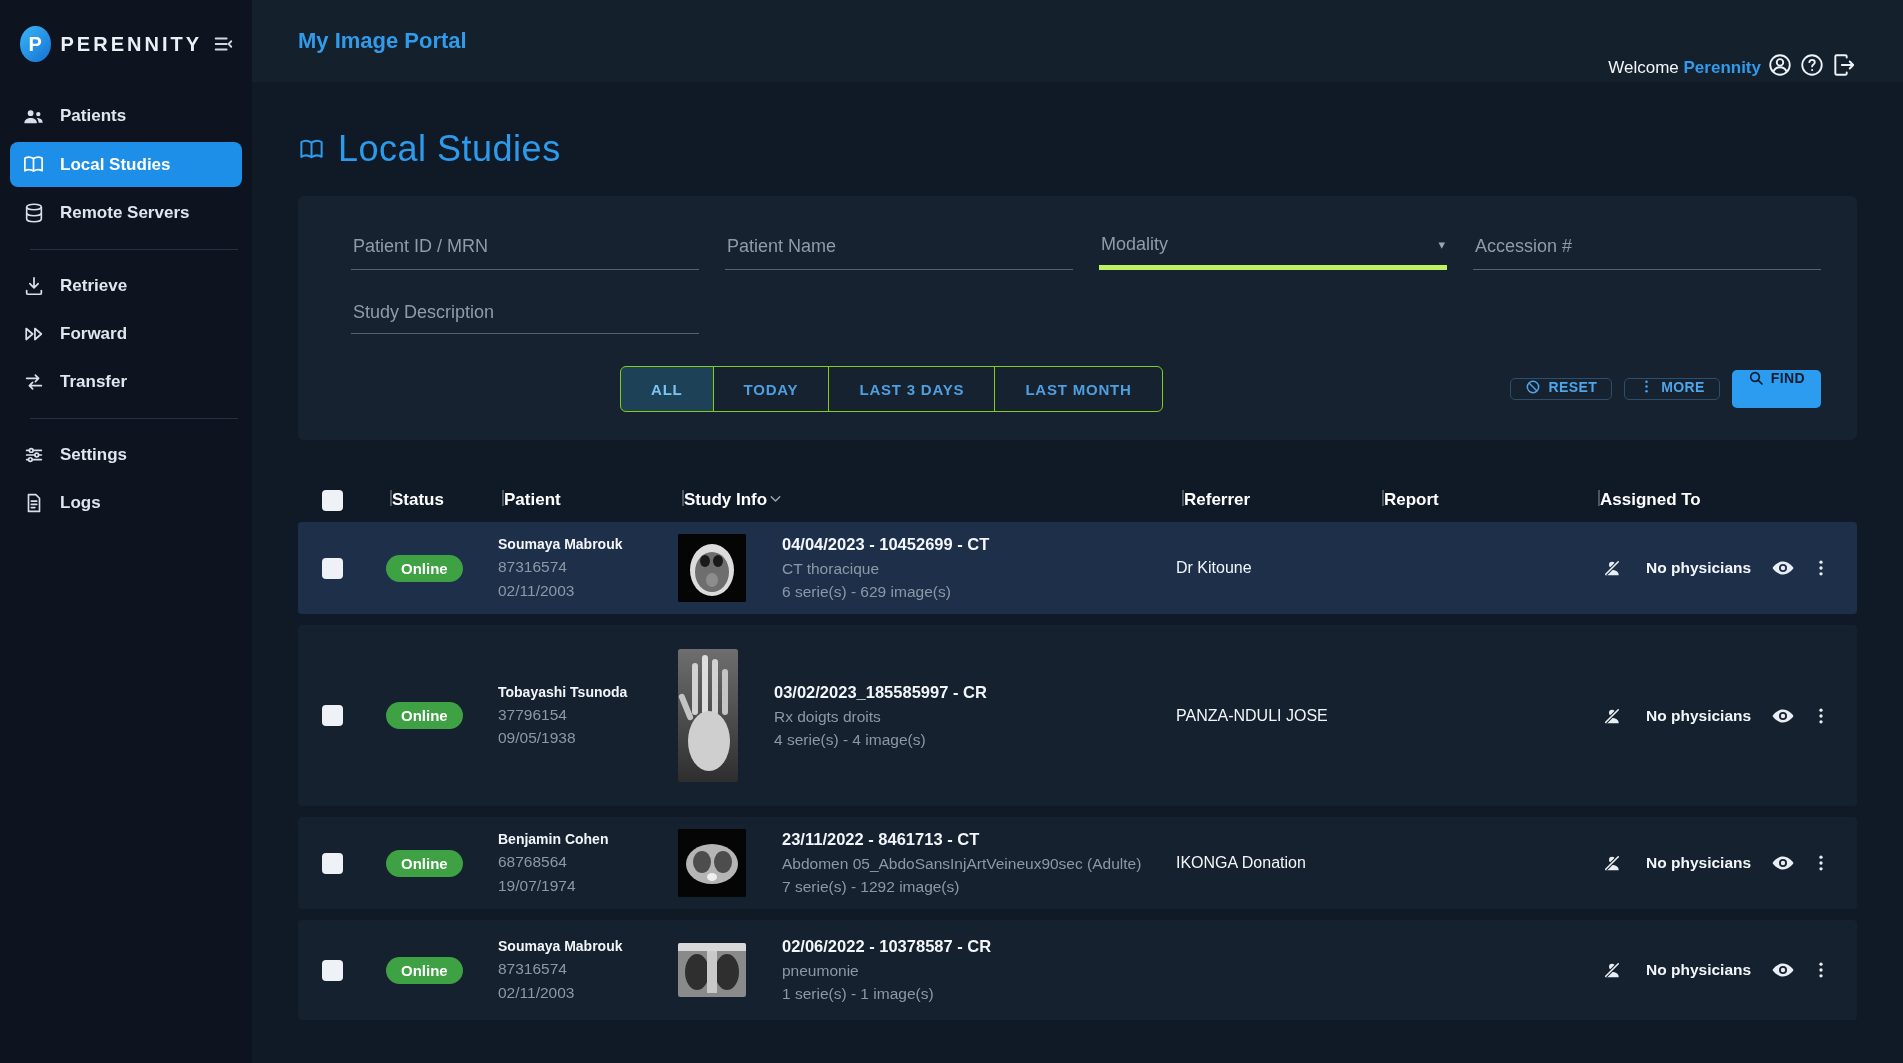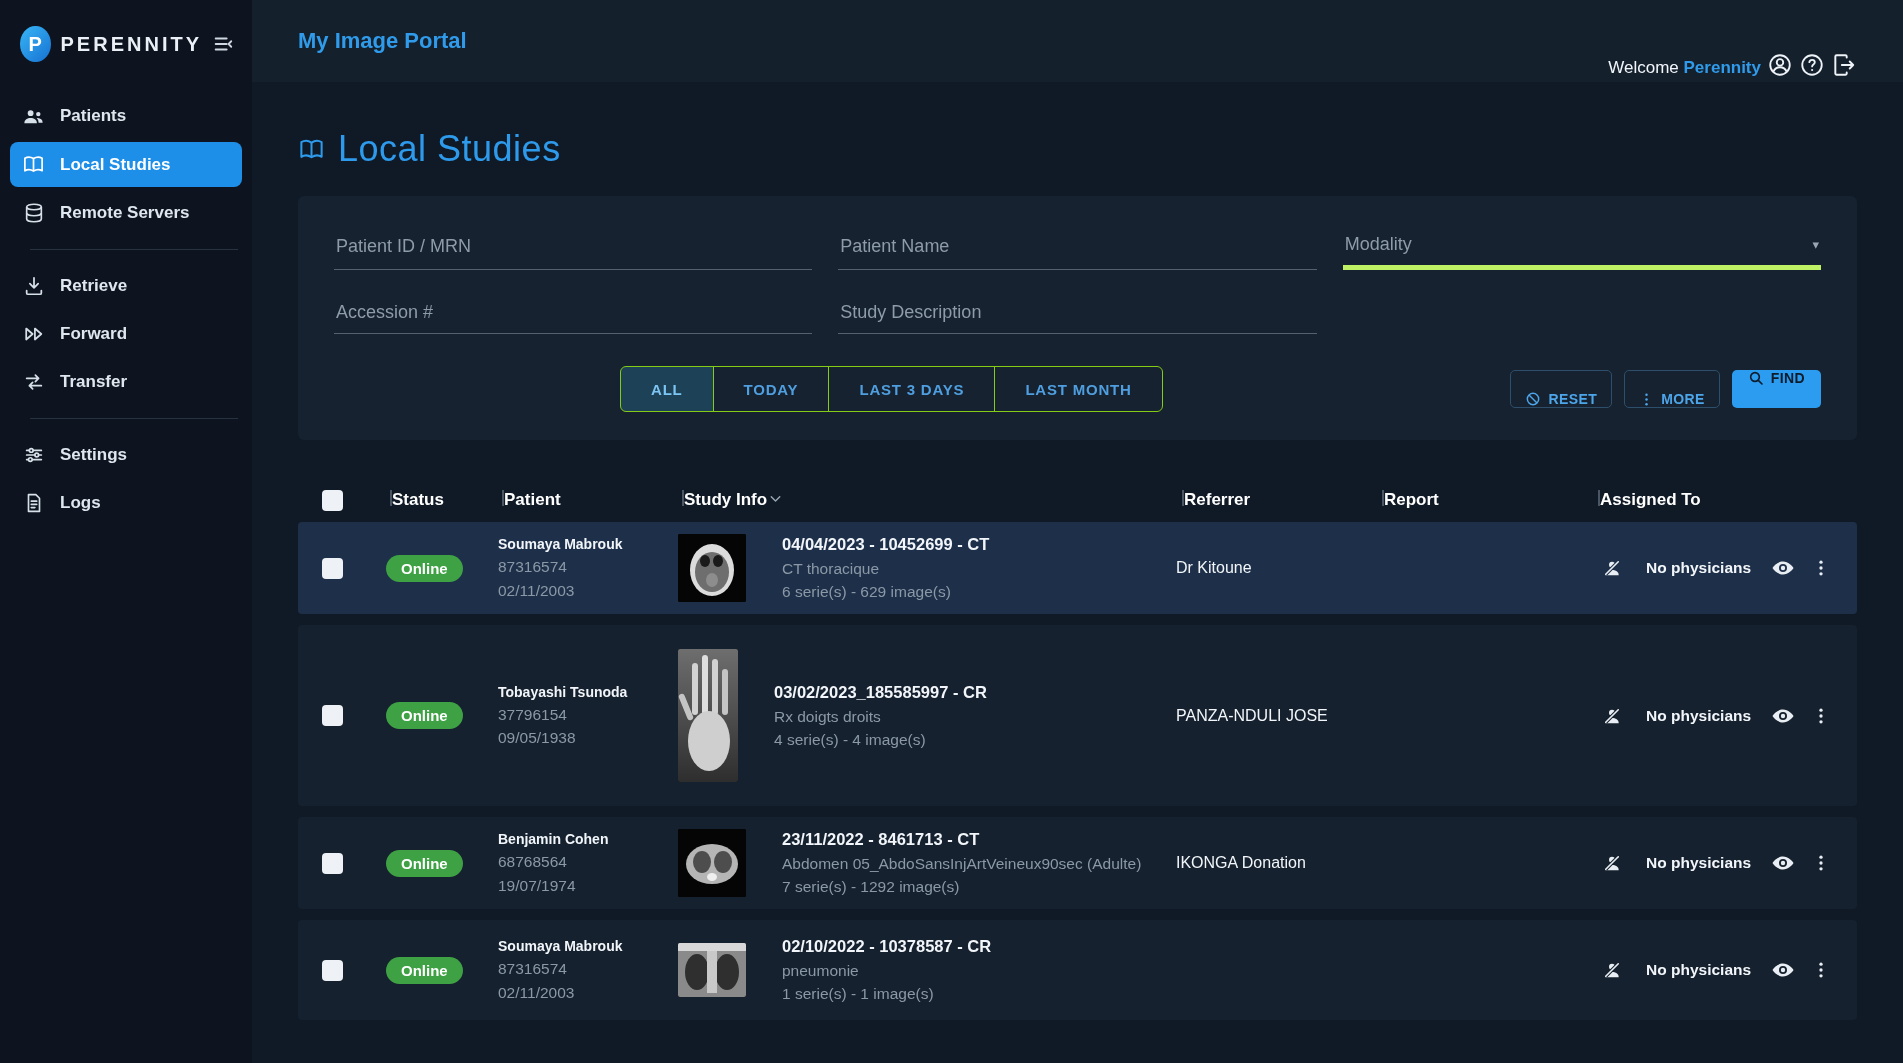--- a/index.html
+++ b/index.html
@@ -53,21 +53,21 @@
     color:#2e9aec;
   }
   .page-title { font-size:36px; font-weight:500; letter-spacing:.5px; }
 
   
   .panel {
     margin-top:26px; background:#16222f; border-radius:6px;
     padding:30px 36px 28px 36px;
   }
   .filter-grid {
-    display:grid; grid-template-columns:repeat(3,1fr); column-gap:26px; row-gap:24px;
+    display:grid; grid-template-columns:repeat(4,1fr); column-gap:26px; row-gap:24px;margin-left:17px;
   }
   .f-input {
     background:transparent; border:none; border-bottom:1px solid #55616e;
     color:#c8d1da; font-size:18px; font-family:"Liberation Sans",sans-serif;
     padding:8px 2px 10px 2px; outline:none; width:100%;
   }
   .f-input::placeholder { color:#8e9ba9; }
   .f-select {
     border-bottom:5px solid #bef264; color:#8e9ba9; font-size:18px;
     padding:8px 2px 10px 2px; display:flex; align-items:center; cursor:pointer;
@@ -81,21 +81,21 @@
     border:1px solid #84cc16; margin-left:-1px;
     color:#4f9fe0; font-size:15px; font-weight:600; letter-spacing:.8px;
     font-family:"Liberation Sans",sans-serif;
   }
   .date-btn:first-child { border-radius:6px 0 0 6px; margin-left:0; }
   .date-btn:last-child { border-radius:0 6px 6px 0; }
   .date-btn.active { background:#1d4156; color:#7cc4f2; }
 
   .right-actions { margin-left:auto; display:flex; gap:12px; align-items:center; }
   .ghost-btn {
-    display:flex; align-items:flex-end; gap:7px; height:38px; padding:0 14px;
+    display:flex; align-items:flex-start; gap:7px; height:22px; padding:0 14px;
     background:transparent; border:1px solid #2e4f6b; border-radius:5px;
     color:#4da5ea; font-size:14px; font-weight:700; letter-spacing:.4px; cursor:pointer;
     font-family:"Liberation Sans",sans-serif;
   }
   .find-btn {
     display:flex; align-items:flex-start; gap:7px; height:38px; padding:0 16px;
     background:#2b9cf0; border:none; border-radius:5px;
     color:#0e1b2a; font-size:14px; font-weight:700; letter-spacing:.4px; cursor:pointer;
     font-family:"Liberation Sans",sans-serif;
   }
@@ -568,21 +568,21 @@
         </div>
         <div class="cell-study">
           <svg class="thumb" width="68" height="54" viewBox="0 0 68 54">
             <rect width="68" height="54" fill="#8a8a8a"></rect>
             <ellipse cx="19" cy="29" rx="12" ry="18" fill="#2f2f2f"></ellipse>
             <ellipse cx="49" cy="29" rx="12" ry="18" fill="#2f2f2f"></ellipse>
             <rect x="29" y="4" width="10" height="46" fill="#c9c9c9"></rect>
             <rect x="0" y="0" width="68" height="8" fill="#d8d8d8"></rect>
           </svg>
           <div class="study-text">
-            <div class="s-title">02/10/2022 - 10378587 - CR</div>
+            <div class="s-title">02/06/2022 - 10378587 - CR</div>
             <div>pneumonie</div>
             <div>1 serie(s) - 1 image(s)</div>
           </div>
         </div>
         <div class="cell-referrer"></div>
         <div class="cell-report"></div>
         <div class="cell-assigned">
           <span class="icon">
             <svg width="20" height="20" viewBox="0 0 24 24" fill="currentColor">
               <circle cx="12" cy="8" r="3.6"></circle>

